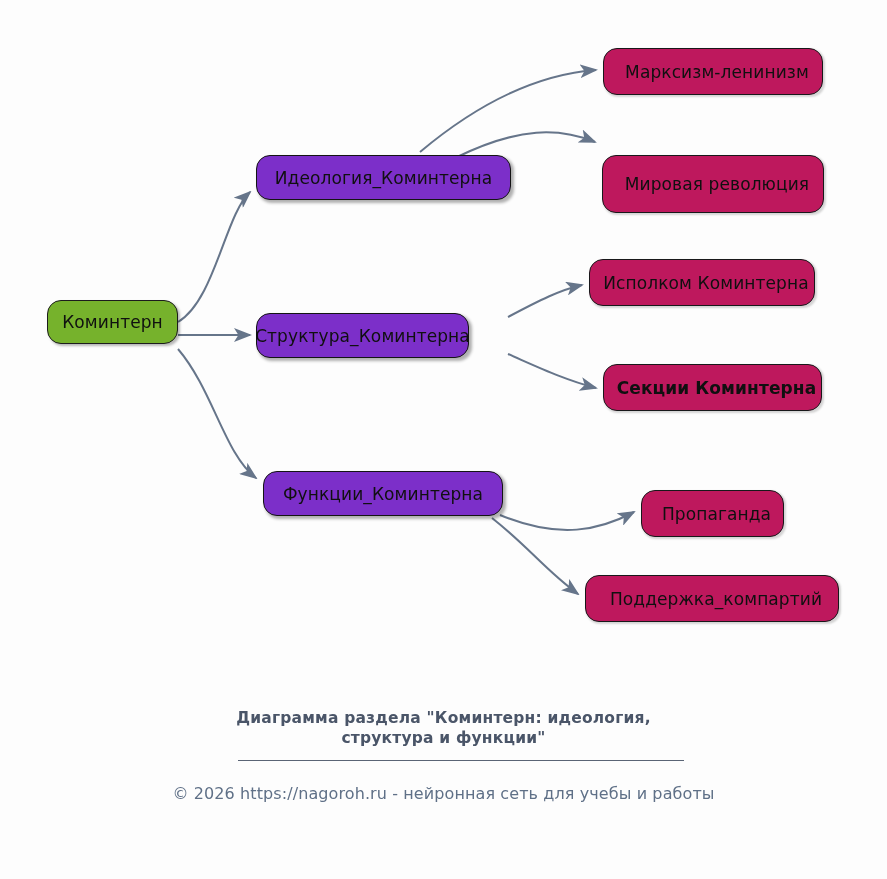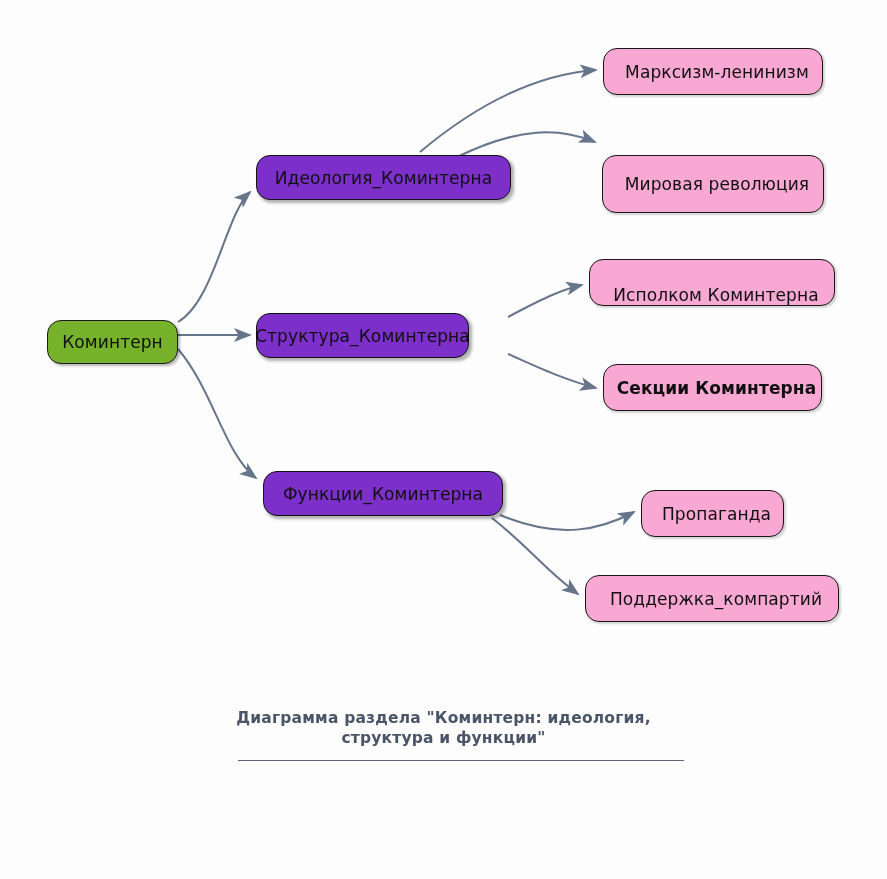--- a/index.html
+++ b/index.html
@@ -45,21 +45,21 @@
     background: #76b22c;
     border: 1.6px solid #1c1c1c;
     box-shadow: 2px 2px 2.5px rgba(20,20,20,0.30);
   }
   .node-branch {
     background: #7c2fc9;
     border: 1.6px solid #141414;
     box-shadow: 2.5px 2.5px 3px rgba(20,20,20,0.33);
   }
   .node-leaf {
-    background: #f9a8d4;
+    background: #be185d;
     border: 1.6px solid #18181a;
     box-shadow: 1.5px 1.5px 2px rgba(30,30,30,0.18);
     padding-left: 8px;
   }
   .caption-block {
     position: absolute;
     left: 0;
     width: 887px;
     text-align: center;
   }
@@ -109,36 +109,36 @@
         <path d="M 420 152 C 470 110 530 75 596 70" fill="none" stroke="#66758a" stroke-width="2" marker-end="url(#arrowhead)"></path>
         <path d="M 455 158 C 520 126 560 128 595 142" fill="none" stroke="#66758a" stroke-width="2" marker-end="url(#arrowhead)"></path>
         <path d="M 508 317 C 540 300 560 290 582 285" fill="none" stroke="#66758a" stroke-width="2" marker-end="url(#arrowhead)"></path>
         <path d="M 508 354 C 540 368 565 380 596 388" fill="none" stroke="#66758a" stroke-width="2" marker-end="url(#arrowhead)"></path>
         <path d="M 500 515 C 560 540 600 530 634 512" fill="none" stroke="#66758a" stroke-width="2" marker-end="url(#arrowhead)"></path>
         <path d="M 492 518 C 530 548 545 570 578 594" fill="none" stroke="#66758a" stroke-width="2" marker-end="url(#arrowhead)"></path>
       </g>
   </svg>
 
   <div id="nodes-group">
-      <div class="node node-root" style="left: 47px; top: 320px; width: 131px; height: 44px;">
+      <div class="node node-root" style="left: 47px; top: 300px; width: 131px; height: 44px;">
         <span>Коминтерн</span>
       </div>
       <div class="node node-branch" style="left: 256px; top: 155px; width: 255px; height: 45px;">
         <span>Идеология_Коминтерна</span>
       </div>
       <div class="node node-leaf" style="left: 603px; top: 48px; width: 220px; height: 47px;">
         <span>Марксизм-ленинизм</span>
       </div>
       <div class="node node-leaf" style="left: 602px; top: 155px; width: 222px; height: 58px;">
         <span>Мировая революция</span>
       </div>
       <div class="node node-branch" style="left: 256px; top: 313px; width: 213px; height: 45px;">
         <span>Структура_Коминтерна</span>
       </div>
-      <div class="node node-leaf" style="left: 589px; top: 259px; width: 246px; height: 47px; align-items: flex-end;">
+      <div class="node node-leaf" style="left: 589px; top: 259px; width: 226px; height: 47px;">
         <span>Исполком Коминтерна</span>
       </div>
       <div class="node node-leaf" style="left: 603px; top: 364px; width: 219px; height: 47px; font-weight: bold;">
         <span>Секции Коминтерна</span>
       </div>
       <div class="node node-branch" style="left: 263px; top: 471px; width: 240px; height: 45px;">
         <span>Функции_Коминтерна</span>
       </div>
       <div class="node node-leaf" style="left: 641px; top: 470px; width: 143px; height: 47px; margin-top: 20px;">
         <span>Пропаганда</span>
@@ -148,14 +148,15 @@
       </div>
     </div>
 
   <div class="caption-block" style="top:708px;">
     <div class="caption-title">Диаграмма раздела "Коминтерн: идеология,</div>
     <div class="caption-title">структура и функции"</div>
   </div>
 
   <div class="caption-rule"></div>
 
+  <div class="caption-copyright">© 2026 https://nagoroh.ru - нейронная сеть для учебы и работы</div>
 
 </div>
 
 </body></html>

